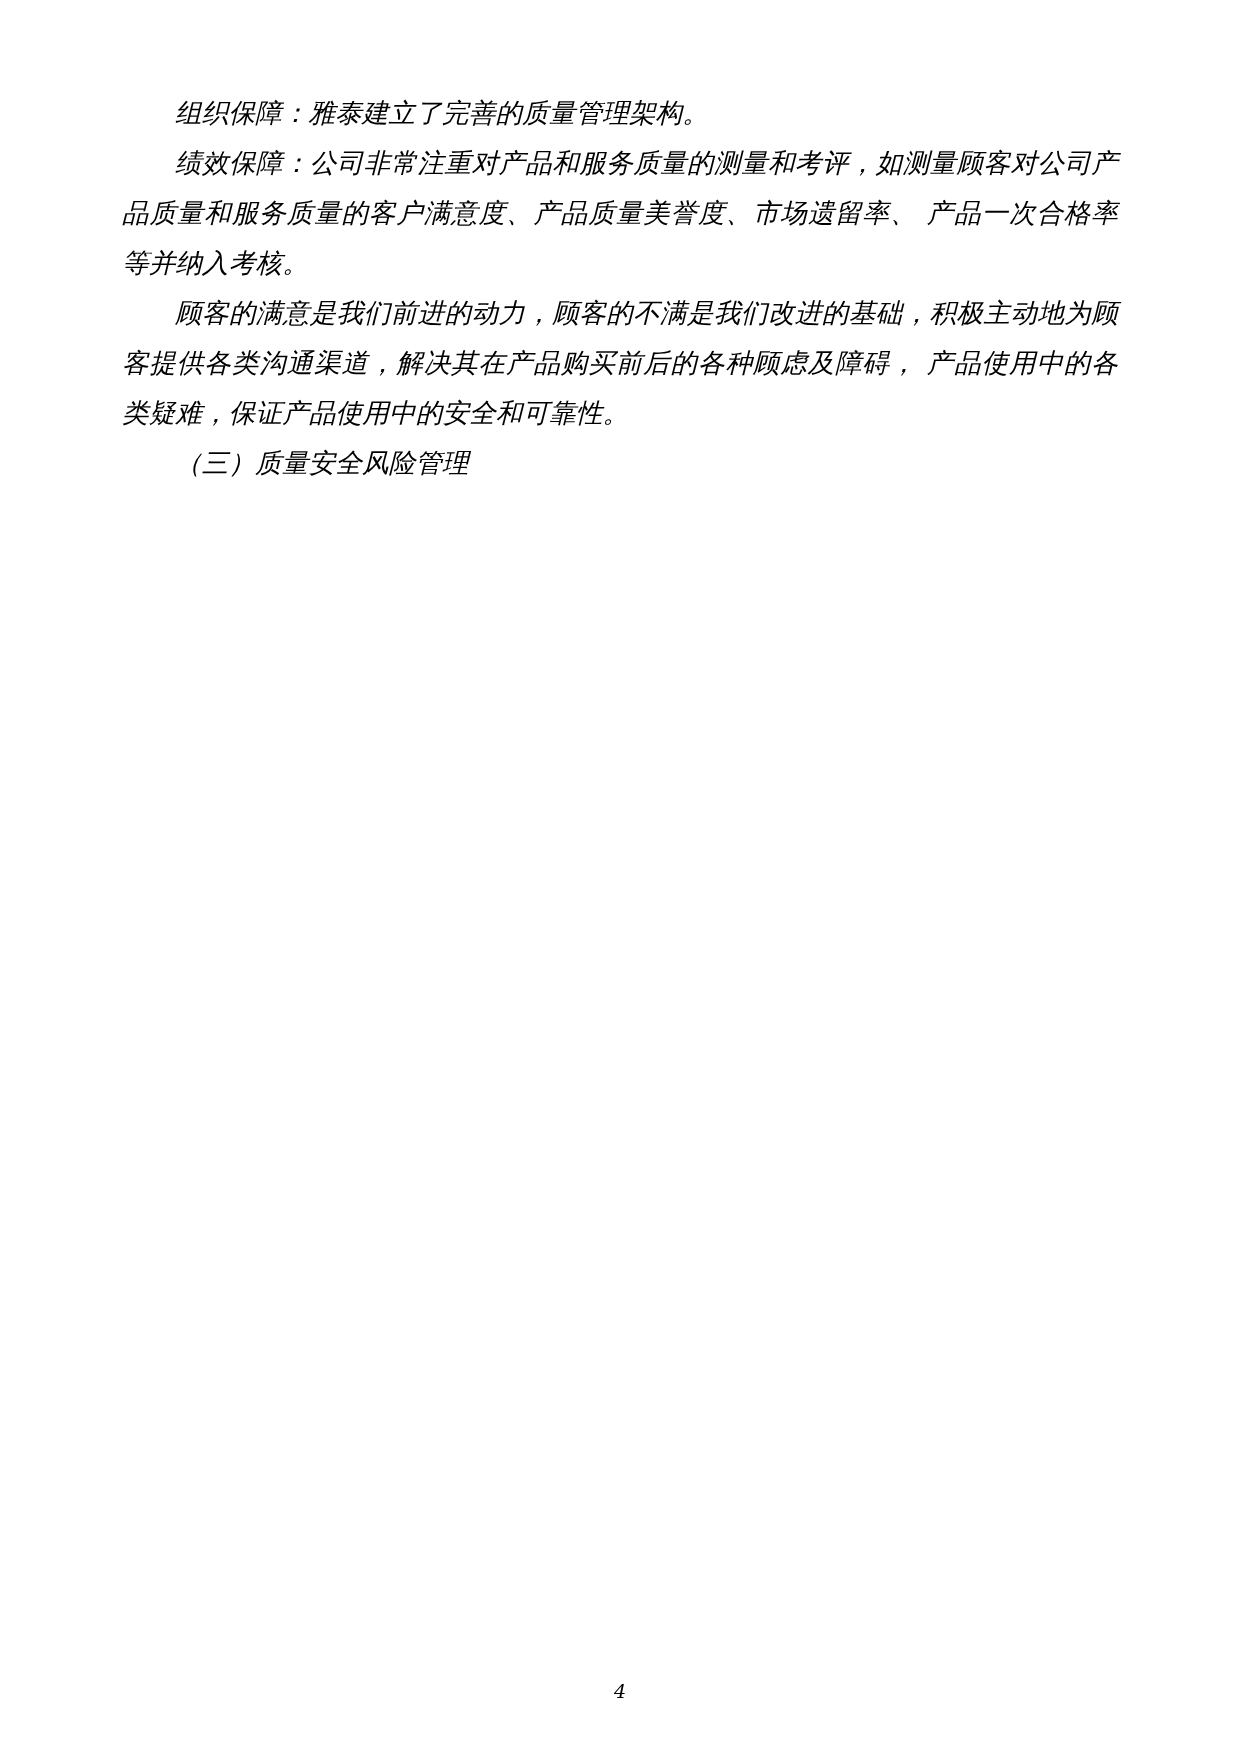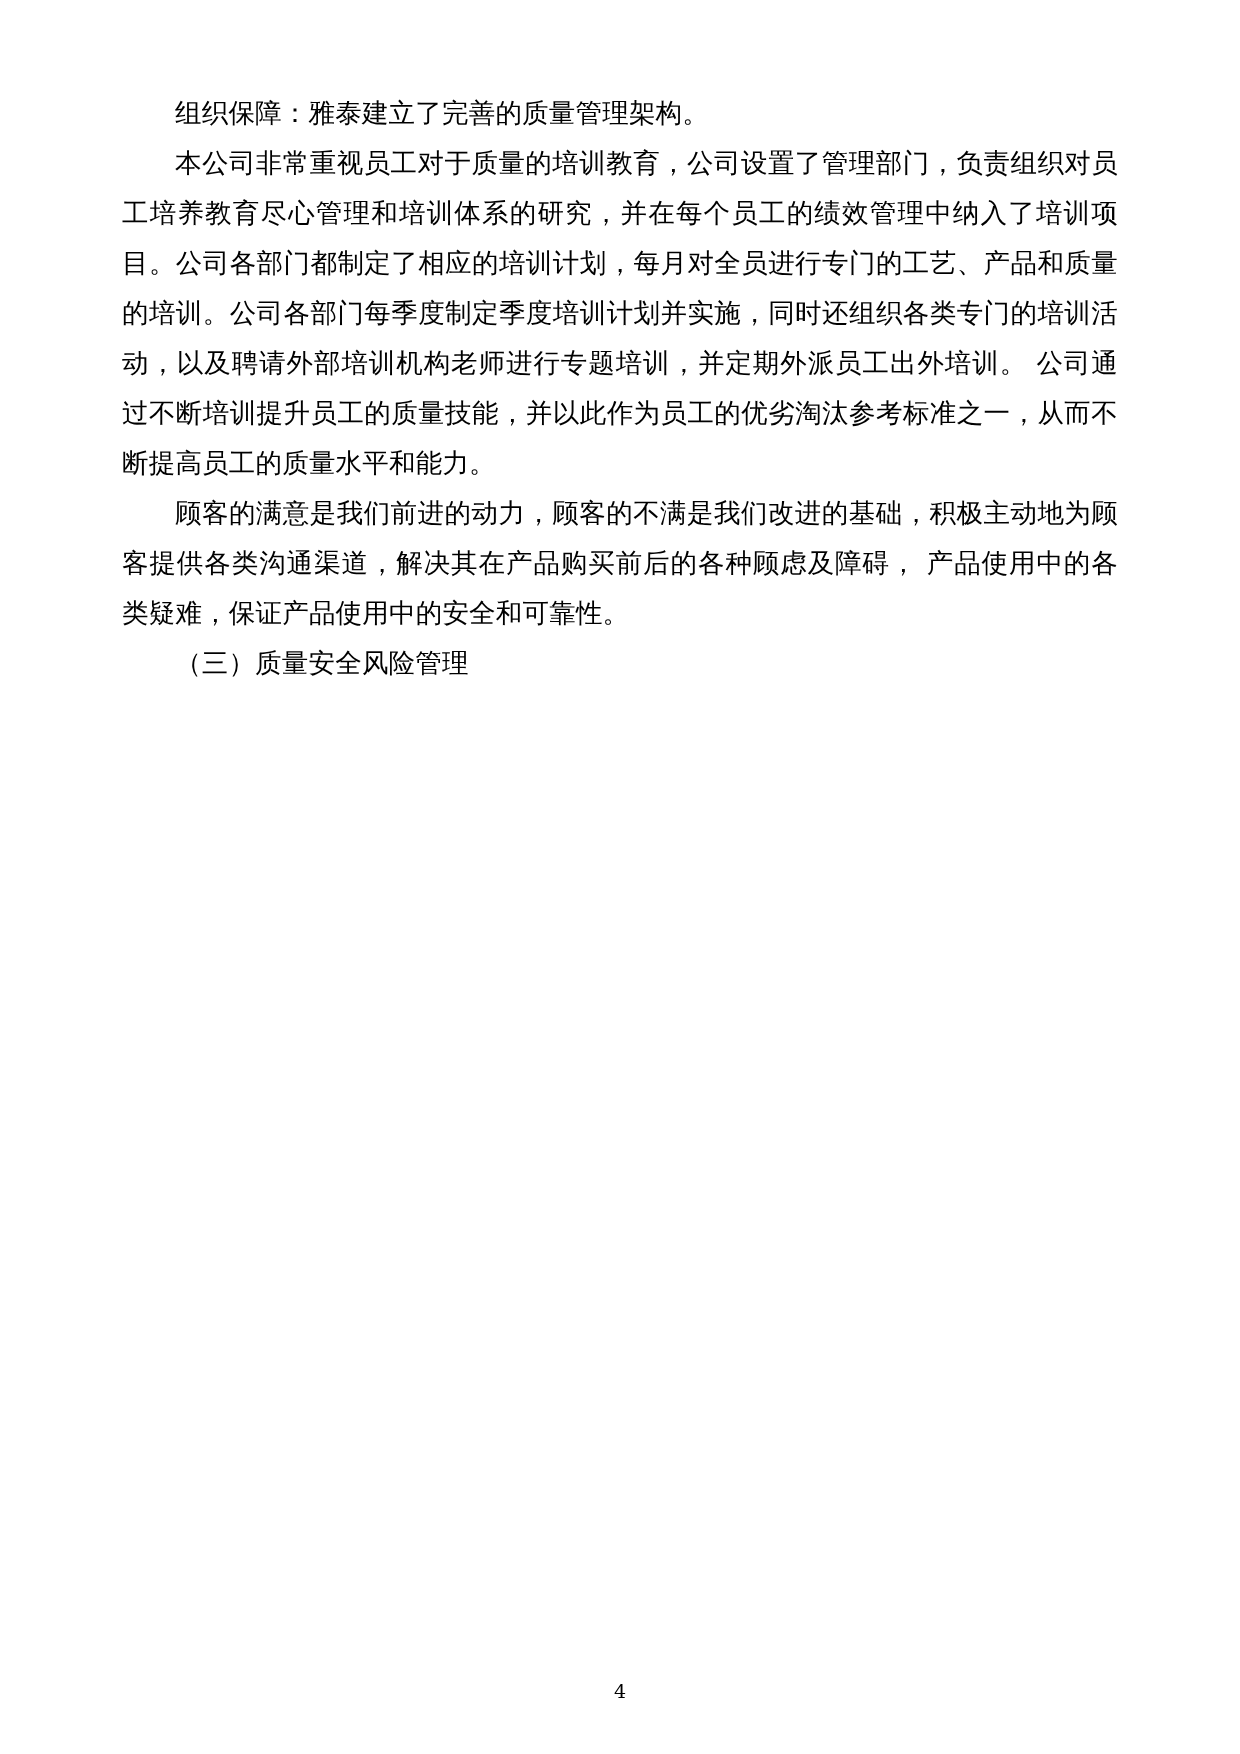--- a/index.html
+++ b/index.html
@@ -10,20 +10,21 @@
   .page {
     width: 1240px;
     height: 1754px;
     background: #ffffff;
     position: relative;
     box-sizing: border-box;
     padding: 88px 122px 92px 122px;
     font-family: "DejaVu Serif", "Liberation Serif", serif;
     color: #000000;
     overflow: hidden;
+    font-style: italic;
   }
   .doc-body {
     font-size: 26.5px;
     line-height: 50px;
     text-align: justify;
     text-justify: inter-ideograph;
     letter-spacing: 0.2px;
   }
   .para {
     margin: 0 0 0 0;
@@ -39,18 +40,18 @@
     font-family: "DejaVu Serif", "Liberation Serif", serif;
     color: #000000;
   }
 </style>
 </head>
 <body>
 
 <div class="page">
   <div class="doc-body">
     <p class="para">组织保障：雅泰建立了完善的质量管理架构。</p>
-    <p class="para">本公司非常重视员工对于质量的培训教育，公司设置了管理部门，负责组织对员工培养教育尽心管理和培训体系的研究，并在每个员工的绩效管理中纳入了培训项目。公司各部门都制定了相应的培训计划，每月对全员进行专门的工艺、产品和质量的培训。公司各部门每季度制定季度培训计划并实施，同时还组织各类专门的培训活动，以及聘请外部培训机构老师进行专题培训，并定期外派员工出外培训。 公司通过不断培训提升员工的质量技能，并以此作为员工的优劣淘汰参考标准之一，从而不断提高员工的质量水平和能力。</p>
+    <p class="para">绩效保障：公司非常注重对产品和服务质量的测量和考评，如测量顾客对公司产品质量和服务质量的客户满意度、产品质量美誉度、市场遗留率、 产品一次合格率等并纳入考核。</p>
     <p class="para">顾客的满意是我们前进的动力，顾客的不满是我们改进的基础，积极主动地为顾客提供各类沟通渠道，解决其在产品购买前后的各种顾虑及障碍， 产品使用中的各类疑难，保证产品使用中的安全和可靠性。</p>
     <p class="para">（三）质量安全风险管理</p>
   </div>
   <div class="page-number">4</div>
 </div>
 
 </body></html>

